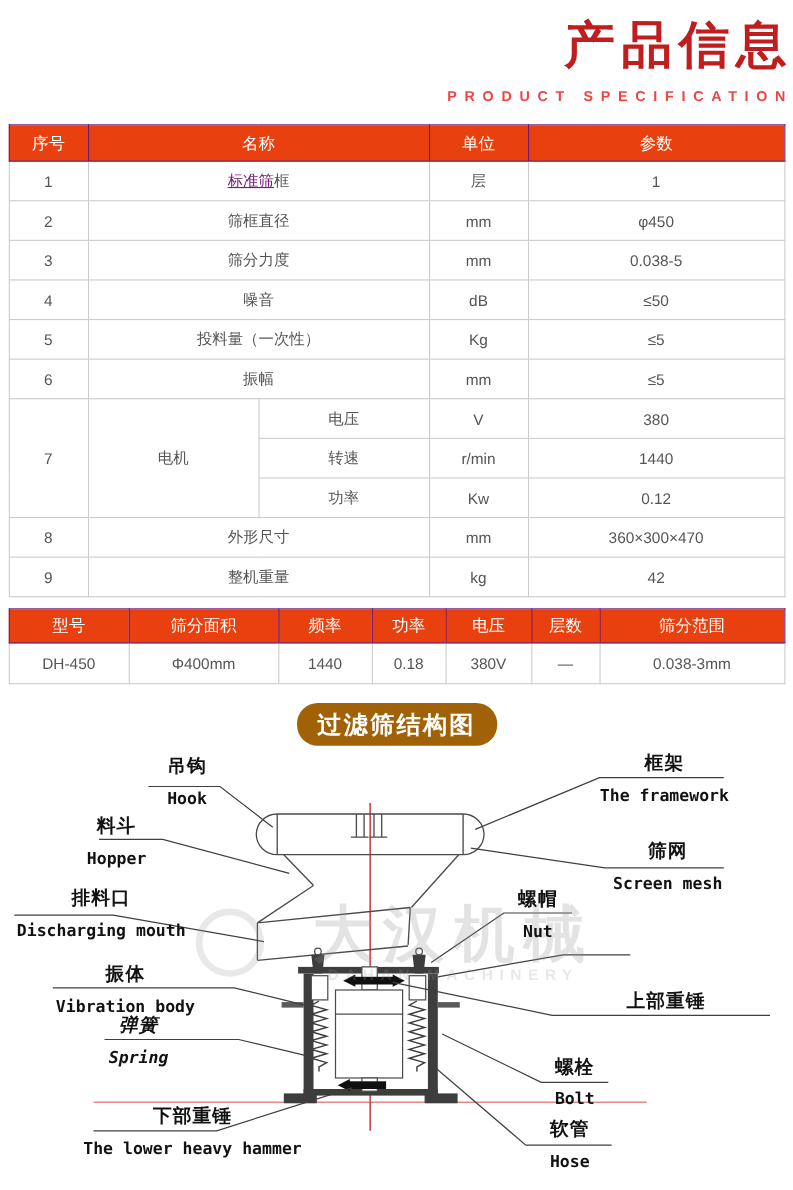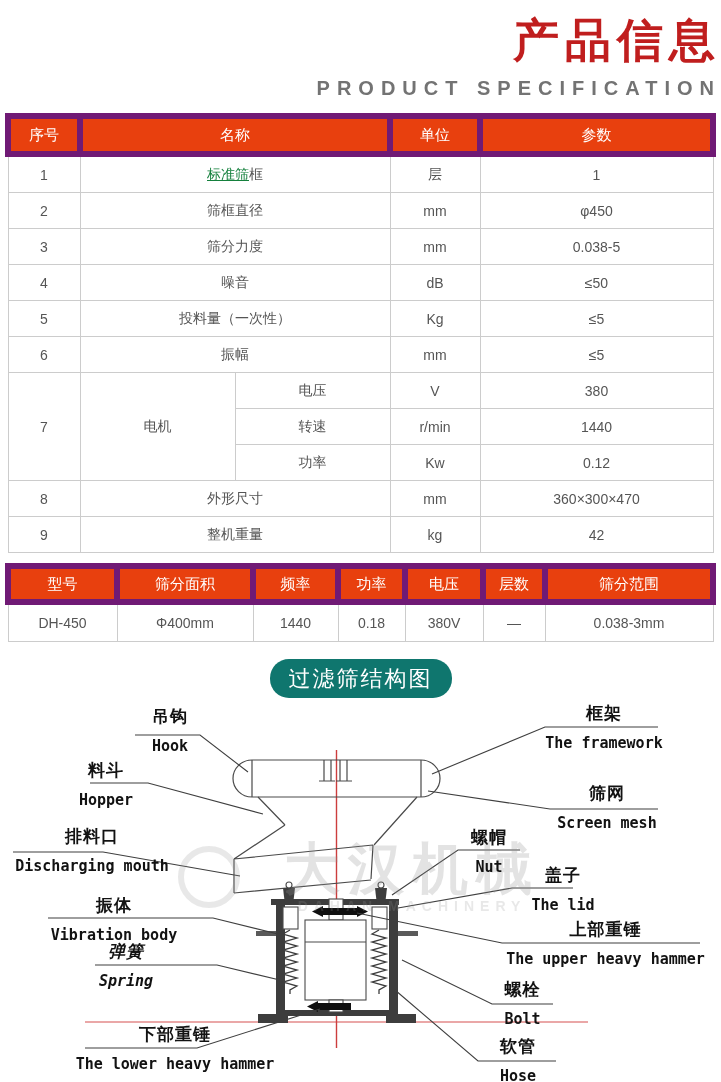--- a/index.html
+++ b/index.html
@@ -8,43 +8,43 @@
     font-family:"Liberation Sans","DejaVu Sans",sans-serif;
     color:#555;overflow:hidden;position:relative;
   }
   
   .title-block{padding-top:13px;text-align:right;}
   .title-cn{
     font-size:46px;font-weight:bold;color:#c01e1e;
     letter-spacing:6px;line-height:54px;margin:0;
   }
   .title-en{
-    margin-top:9px;font-size:20px;font-weight:bold;color:#737373;
+    margin-top:9px;font-size:13px;font-weight:bold;color:#ef4444;
     letter-spacing:7px;line-height:24px;
   }
   
   table{border-collapse:collapse;table-layout:fixed;margin:0 auto;width:705px;}
   .spec-table{margin-top:13px;}
   th{
     background:#e8400e;color:#fff;font-weight:400;font-size:15px;
-    border:6px solid #701a75;height:32px;padding:0;text-align:center;
+    border:1px solid #701a75;height:32px;padding:0;text-align:center;
   }
   td{
     border:1px solid #cccccc;height:35px;padding:0;
     font-size:14px;color:#555;text-align:center;background:#fff;
   }
-  .spec-link{color:#15803d;text-decoration:underline;cursor:pointer;}
+  .spec-link{color:#701a75;text-decoration:underline;cursor:pointer;}
   .model-table{margin-top:10px;}
   .model-table th{height:30px;}
   .model-table td{height:36px;}
   
   .badge{
     width:182px;height:39px;margin:17px auto 0;
-    background:#0f766e;border-radius:19px;
-    color:#fff;font-size:22px;font-weight:normal;letter-spacing:2px;
+    background:#a16207;border-radius:19px;
+    color:#fff;font-size:22px;font-weight:bold;letter-spacing:2px;
     text-align:center;line-height:39px;
   }
   
   .diagram{position:relative;width:721px;height:386px;margin-top:0;}
   .diagram svg{position:absolute;left:0;top:0;}
   .dlabel{position:absolute;text-align:center;color:#121212;z-index:3;}
   .dlabel .cn{display:block;font-size:17px;font-weight:bold;letter-spacing:1px;line-height:20px;white-space:nowrap;}
   .dlabel .en{
     display:block;margin-top:10px;font-size:15px;font-weight:bold;line-height:18px;
     font-family:"DejaVu Sans Mono","Liberation Mono",monospace;white-space:nowrap;
@@ -289,27 +289,22 @@
     <span class="en">Screen mesh</span>
   </div>
   <div class="dlabel" style="left:543px;top:6px;width:122px;">
     <span class="cn">框架</span>
     <span class="en">The framework</span>
   </div>
   <div class="dlabel" style="left:458px;top:130px;width:62px;">
     <span class="cn">螺帽</span>
     <span class="en">Nut</span>
   </div>
-  <div class="dlabel" style="left:517px;top:168px;width:92px;">
-    <span class="cn">盖子</span>
-    <span class="en">The lid</span>
-  </div>
   <div class="dlabel" style="left:503px;top:222px;width:205px;">
     <span class="cn">上部重锤</span>
-    <span class="en">The upper heavy hammer</span>
   </div>
   <div class="dlabel" style="left:490px;top:282px;width:65px;">
     <span class="cn">螺栓</span>
     <span class="en">Bolt</span>
   </div>
   <div class="dlabel" style="left:485px;top:339px;width:66px;">
     <span class="cn">软管</span>
     <span class="en">Hose</span>
   </div>
 </div>

